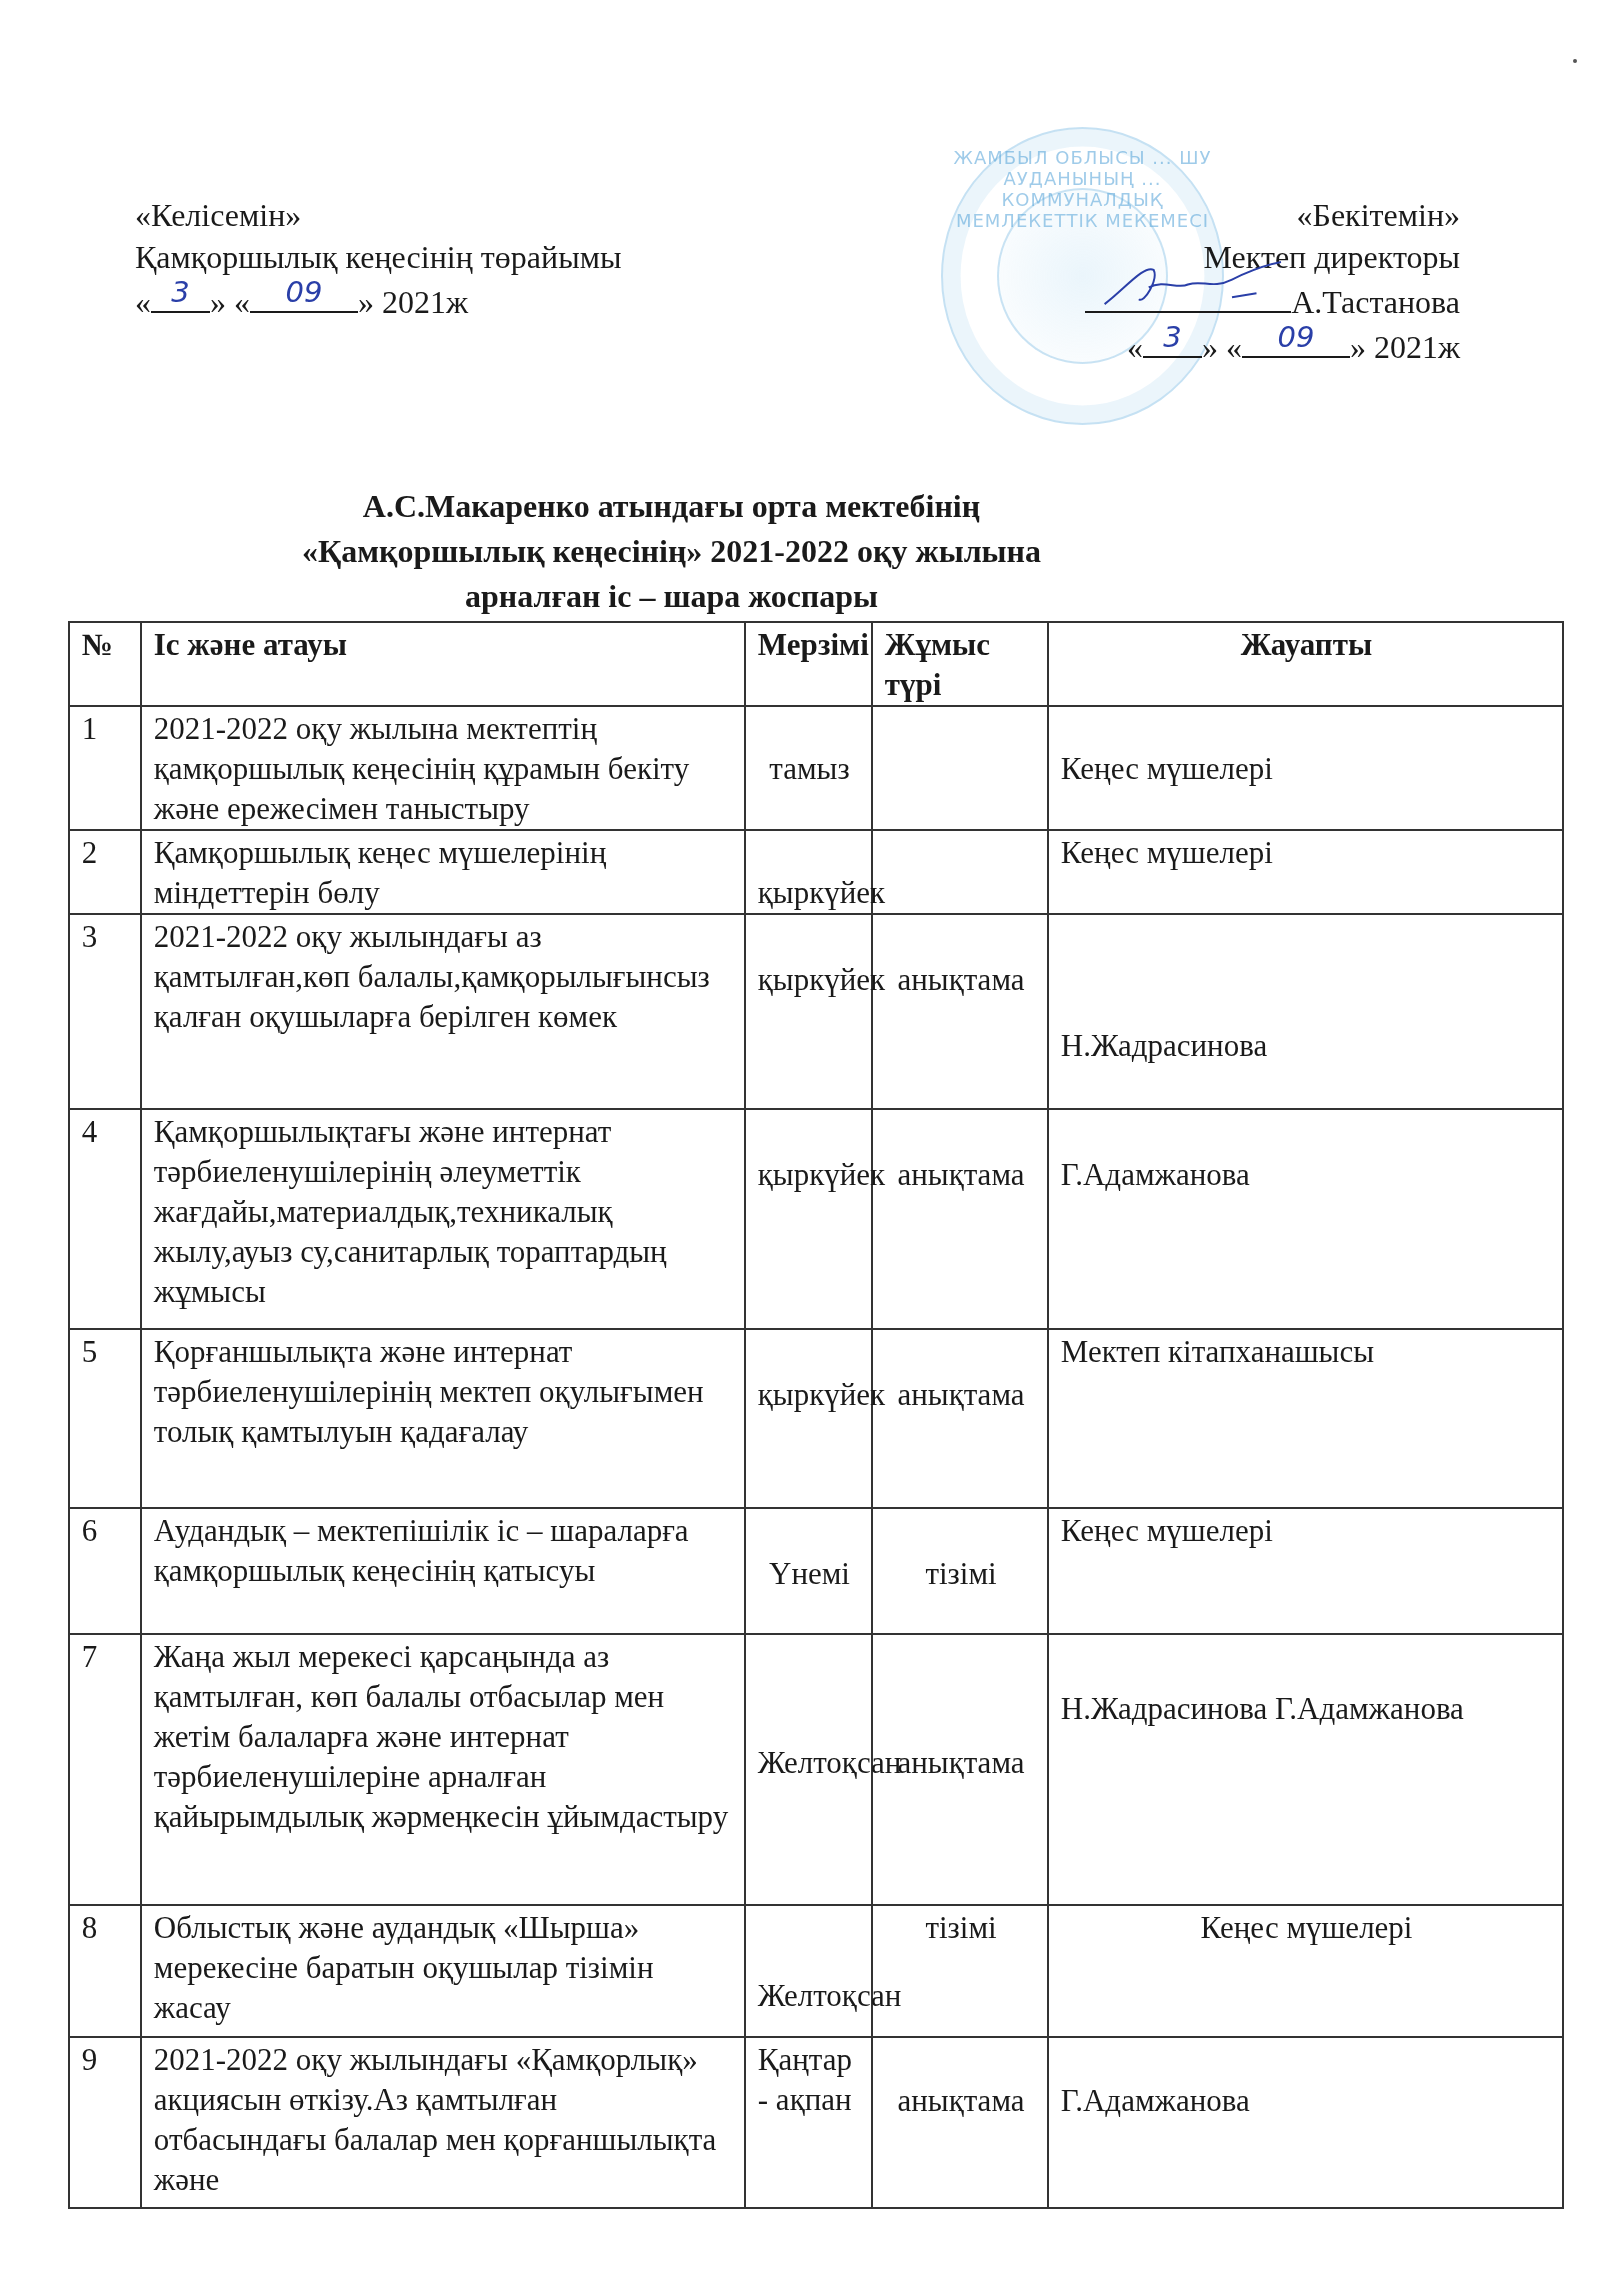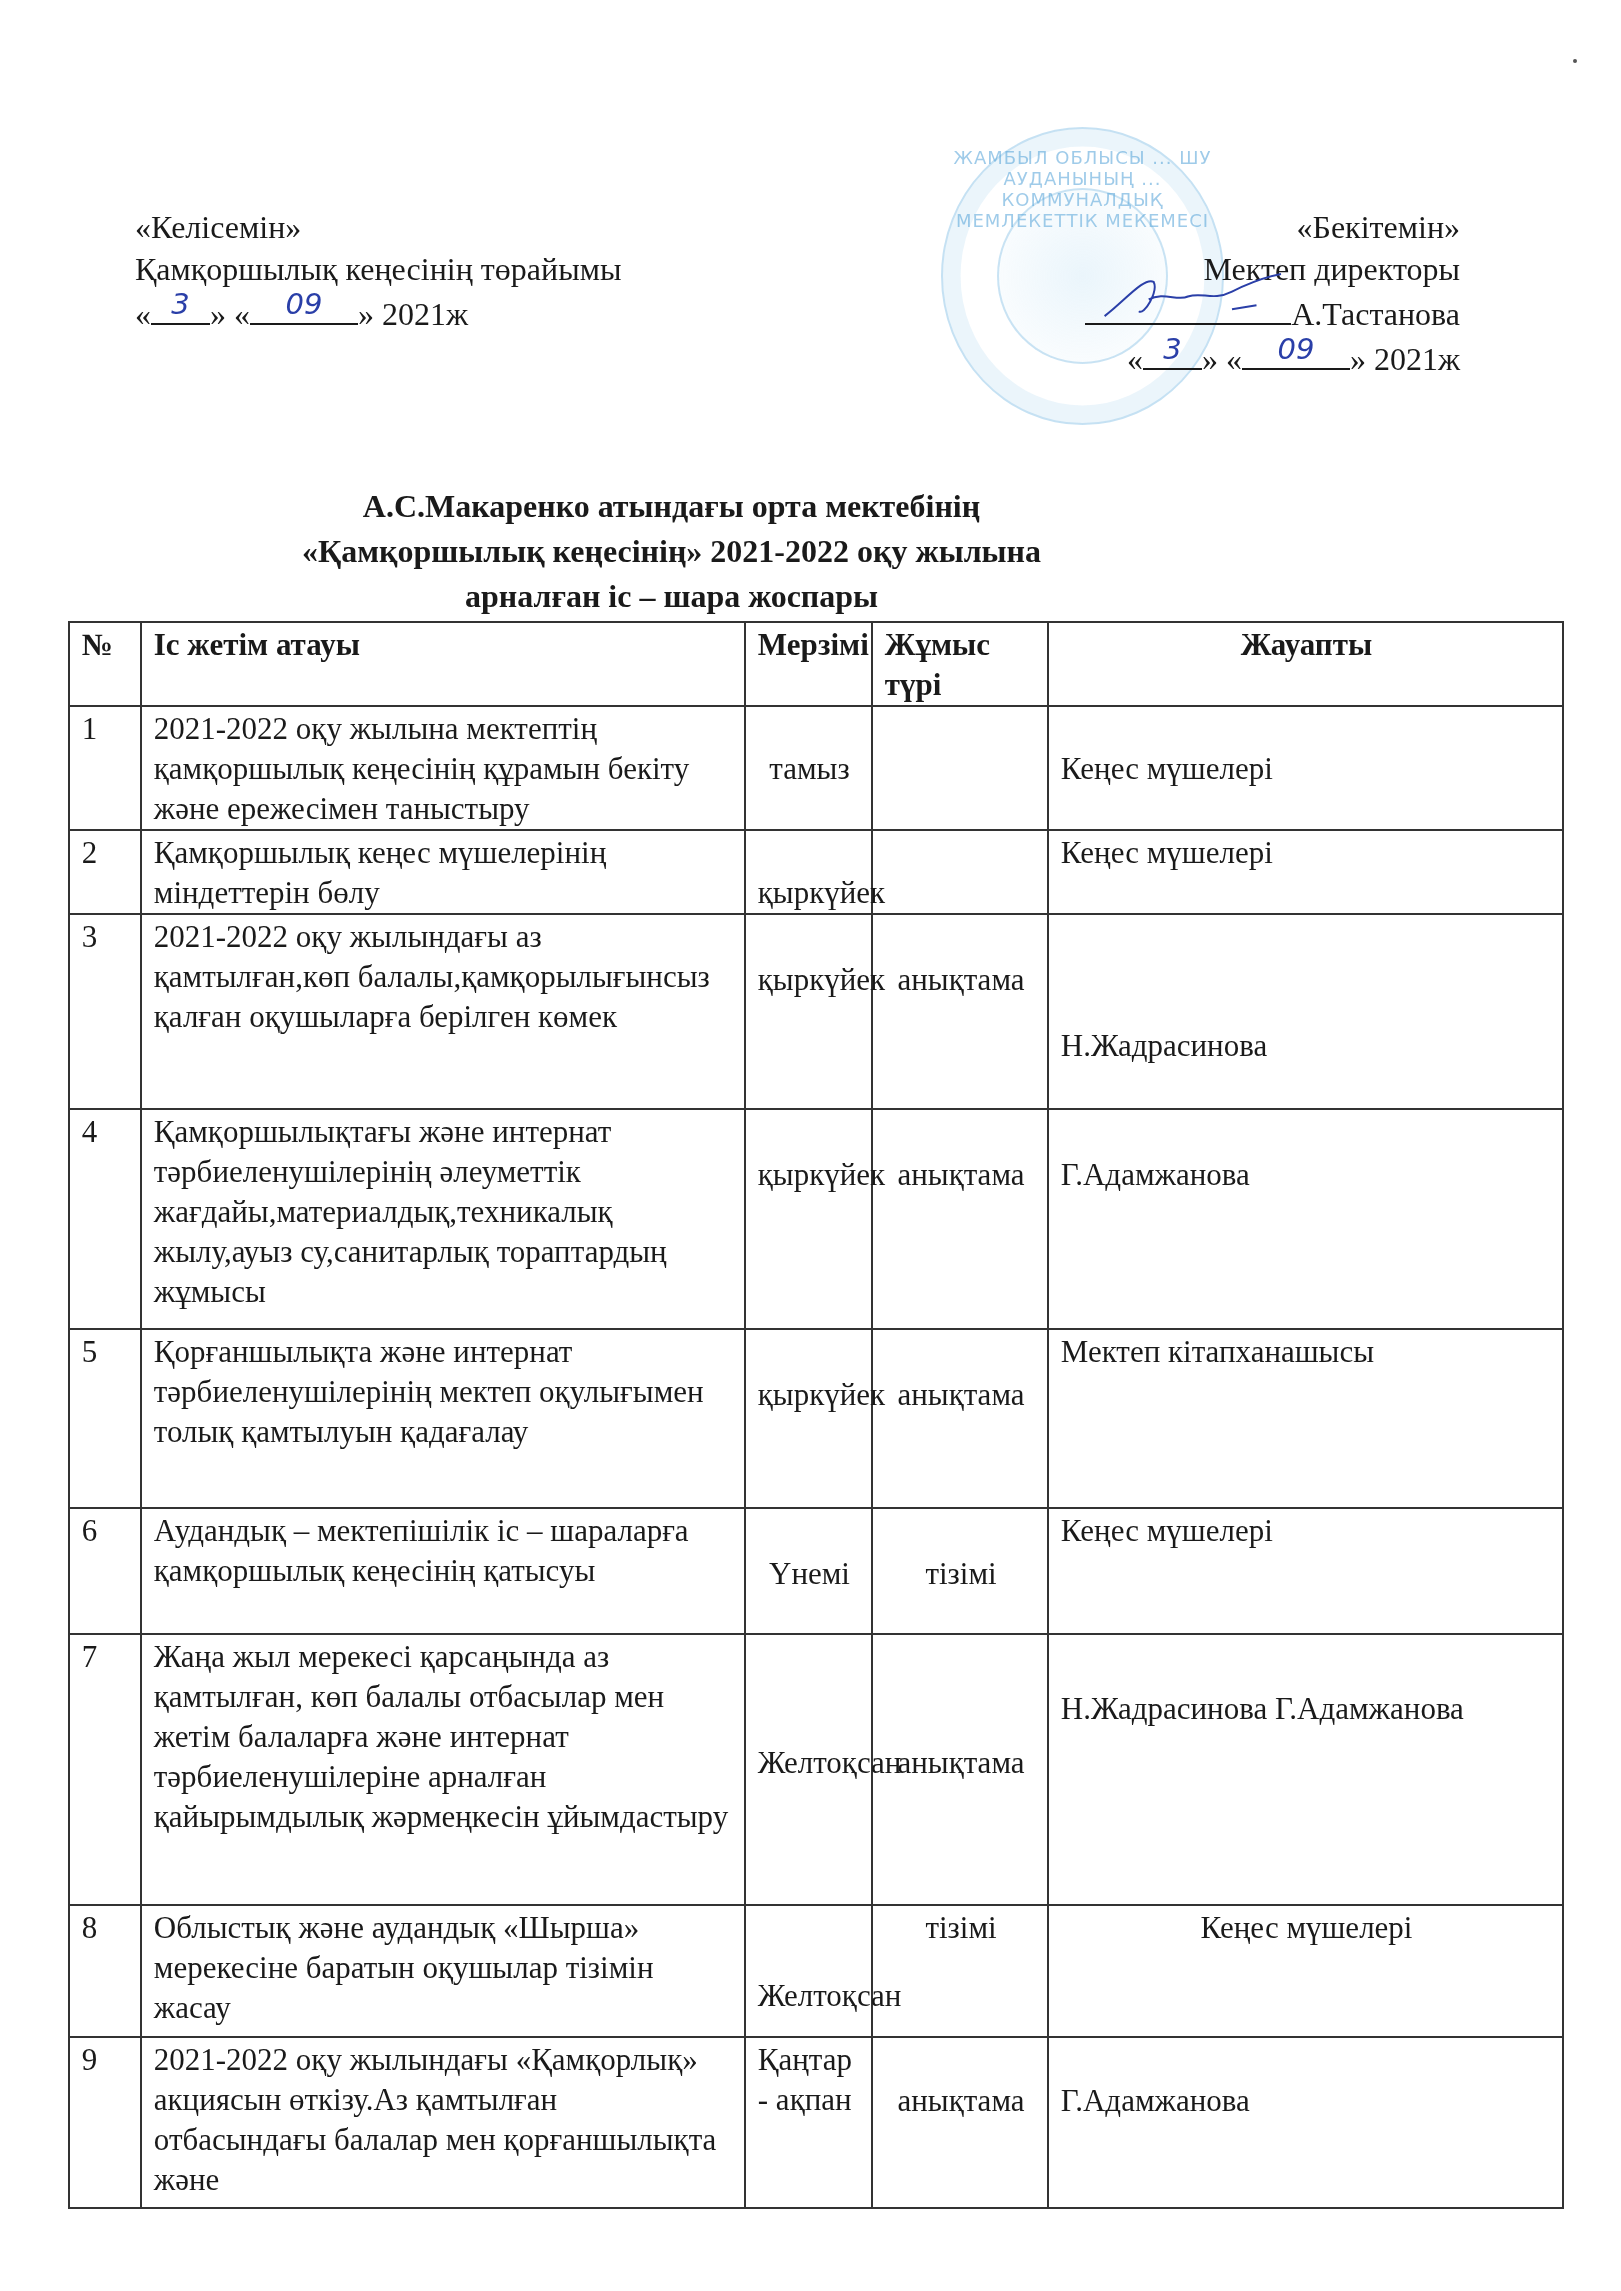--- a/index.html
+++ b/index.html
@@ -1,18 +1,18 @@
 <!DOCTYPE html>
 <html><head>
 <meta charset="utf-8">
 <style>
   html, body { margin: 0; padding: 0; background: #ffffff; }
   body { width: 1621px; height: 2292px; position: relative; overflow: hidden;
          font-family: "Liberation Serif", "DejaVu Serif", serif; color: #1a1a1a; }
-  .block { position: absolute; font-size: 32px; line-height: 42px; margin-top: 12px; }
+  .block { position: absolute; font-size: 32px; line-height: 42px; }
   .agree { left: 135px; top: 194px; }
   .approve { left: 1039px; top: 194px; text-align: right; width: 421px; }
   .approve .line { display: block; }
   .uline { display: inline-block; border-bottom: 2px solid #1a1a1a; height: 33px; vertical-align: baseline; position: relative; }
   .hand { position: absolute; color: #2a3fa8; font-family: "DejaVu Sans", sans-serif; font-style: italic; font-size: 29px; bottom: -2px; left: 0; right: 0; text-align: center; }
   .sig { position: absolute; left: 0; right: 0; bottom: 2px; height: 49px; }
   .stamp { position: absolute; left: 941px; top: 127px; width: 279px; height: 294px; border-radius: 50%;
            border: 2.9px solid rgba(90,170,220,0.35); box-shadow: inset 0 0 0 17.6px rgba(120,190,230,0.15); }
   .stamp-inner { position: absolute; left: 54px; top: 59px; width: 167px; height: 172px; border-radius: 50%;
            border: 2px solid rgba(90,170,220,0.3); background: radial-gradient(circle, rgba(140,200,235,0.18), rgba(255,255,255,0)); }
@@ -72,21 +72,21 @@
   <colgroup>
       <col class="c-no">
       <col class="c-name">
       <col class="c-term">
       <col class="c-type">
       <col class="c-resp">
     </colgroup>
   <thead>
     <tr>
       <th class="th-no">№</th>
-      <th class="th-no">Іс жетім атауы</th>
+      <th class="th-no">Іс және атауы</th>
       <th class="th-term">Мерзімі</th>
       <th class="th-type">Жұмыс түрі</th>
       <th class="th-resp">Жауапты</th>
     </tr>
   </thead>
   <tbody>
     <tr style="height:119px;">
       <td>1</td>
       <td>2021-2022 оқу жылына мектептің қамқоршылық кеңесінің құрамын бекіту және ережесімен таныстыру</td>
       <td class="center mid">тамыз</td>

